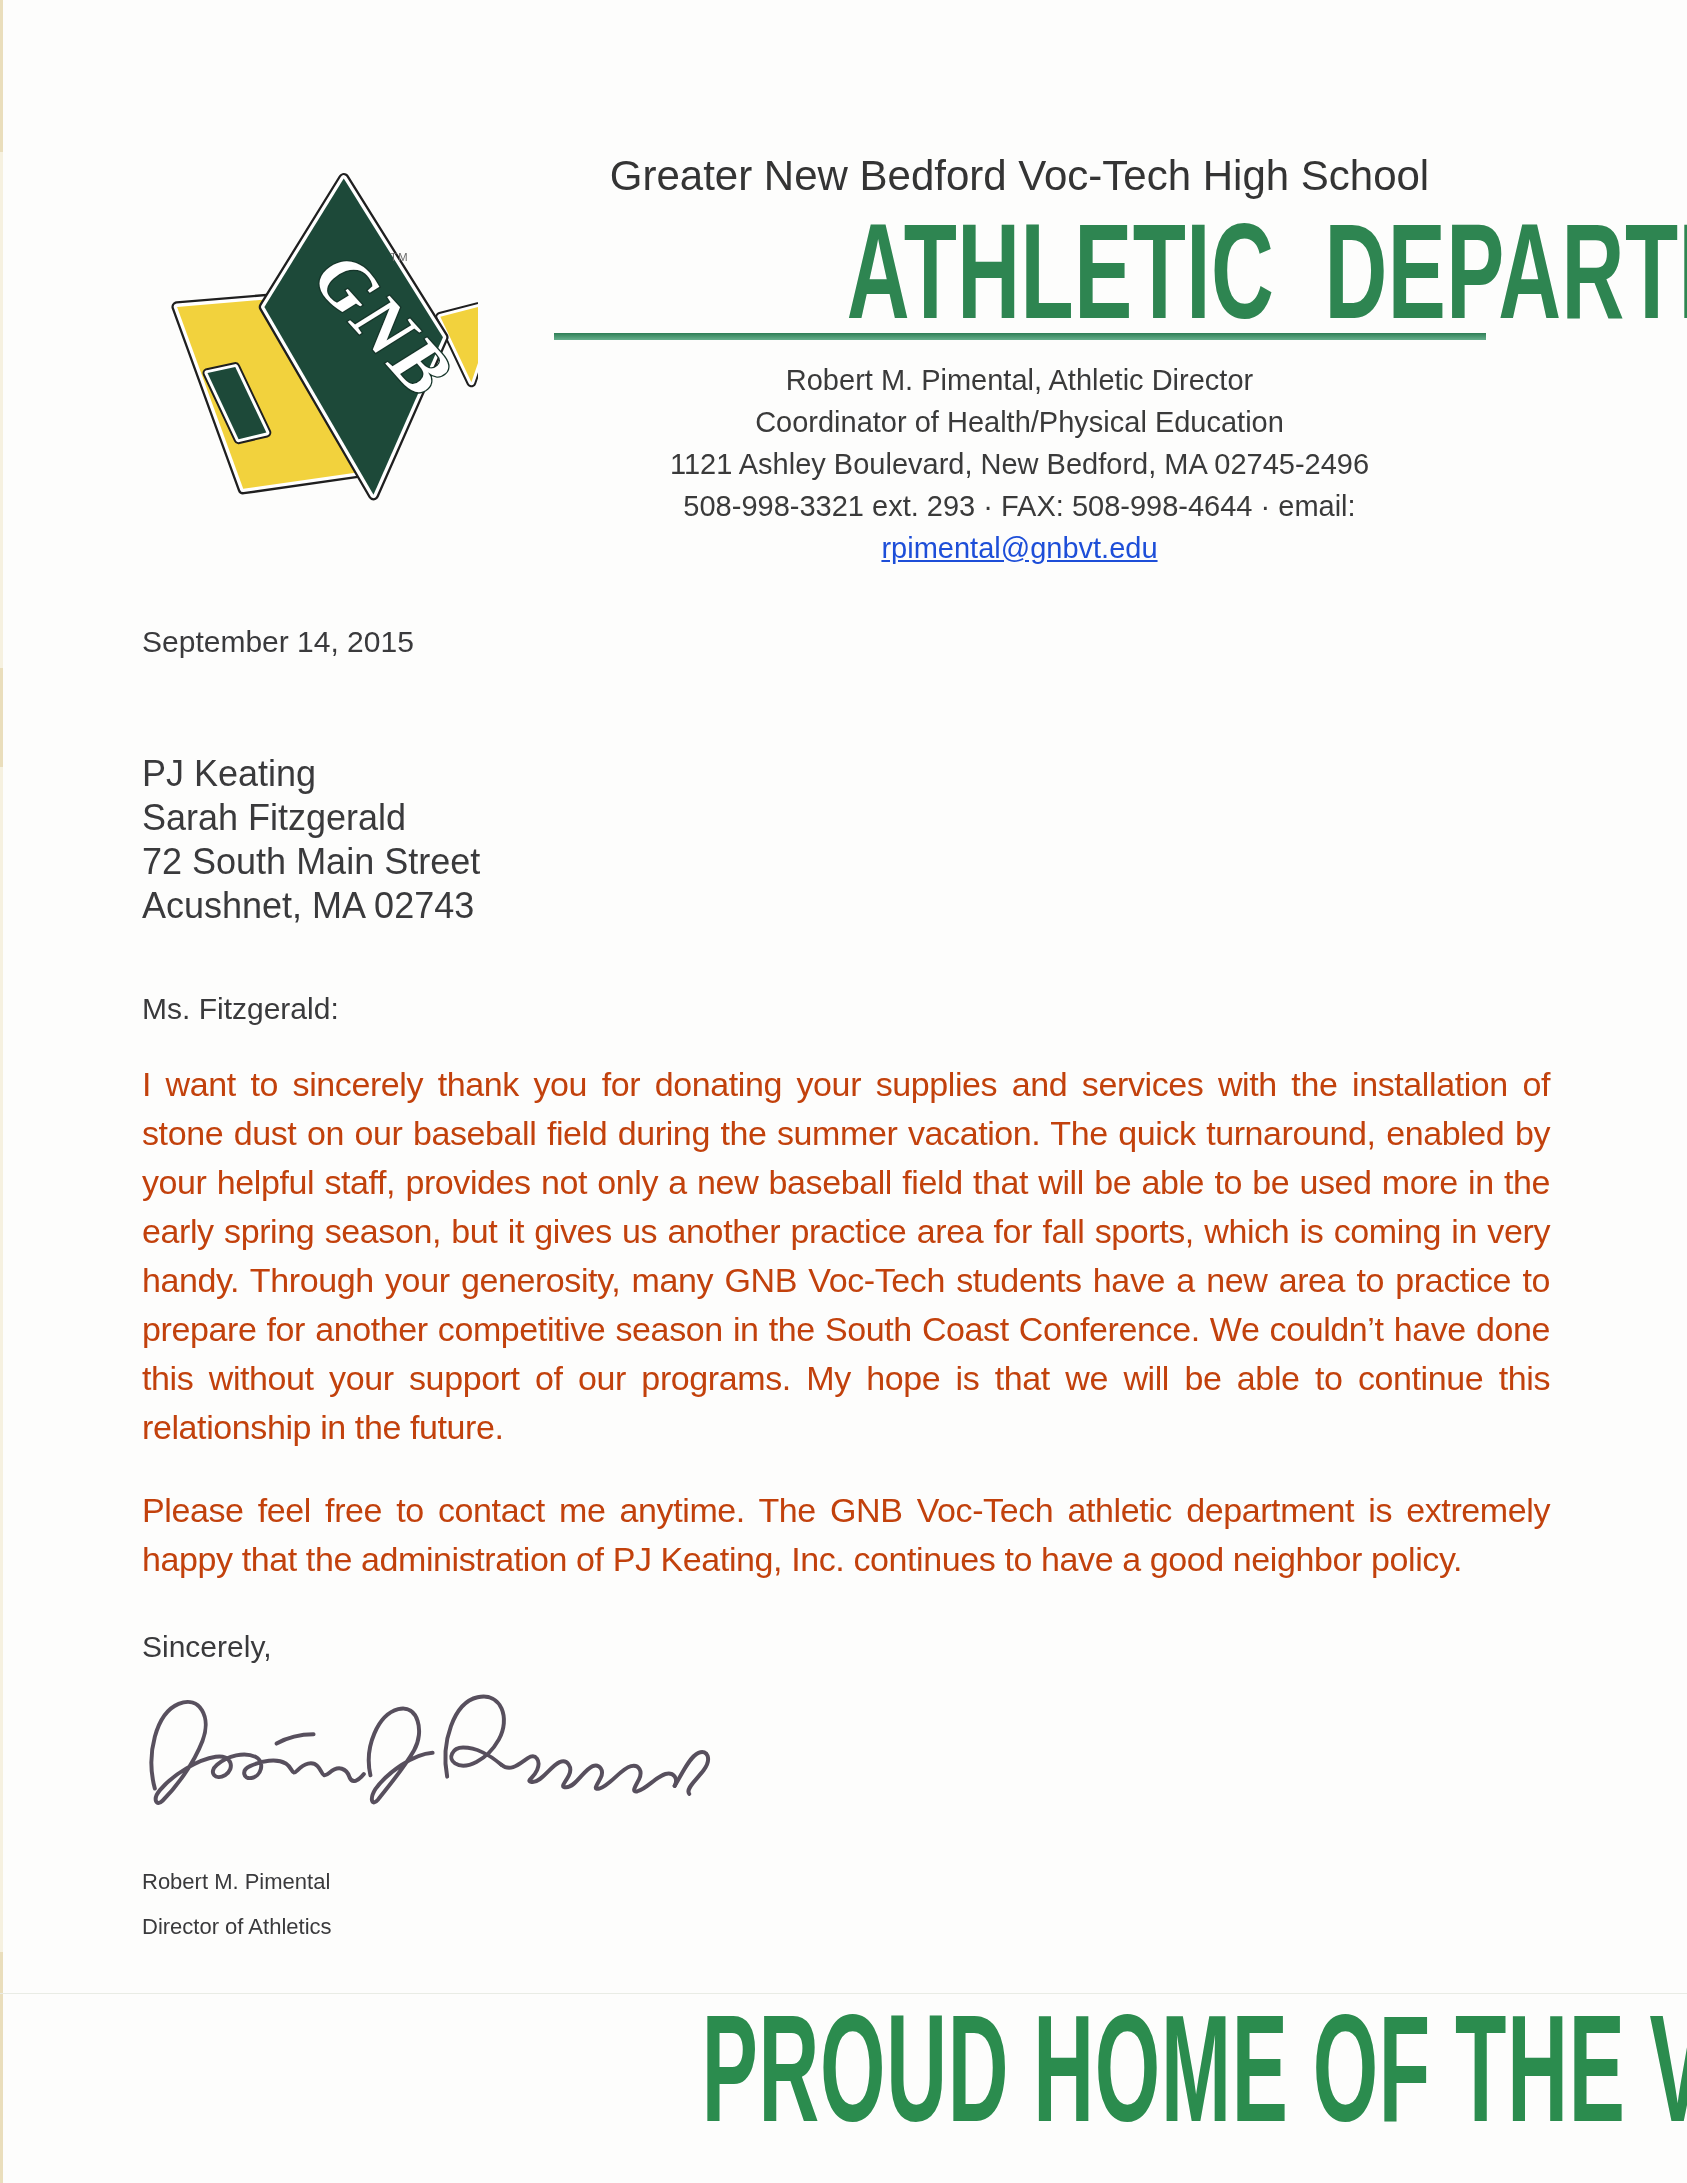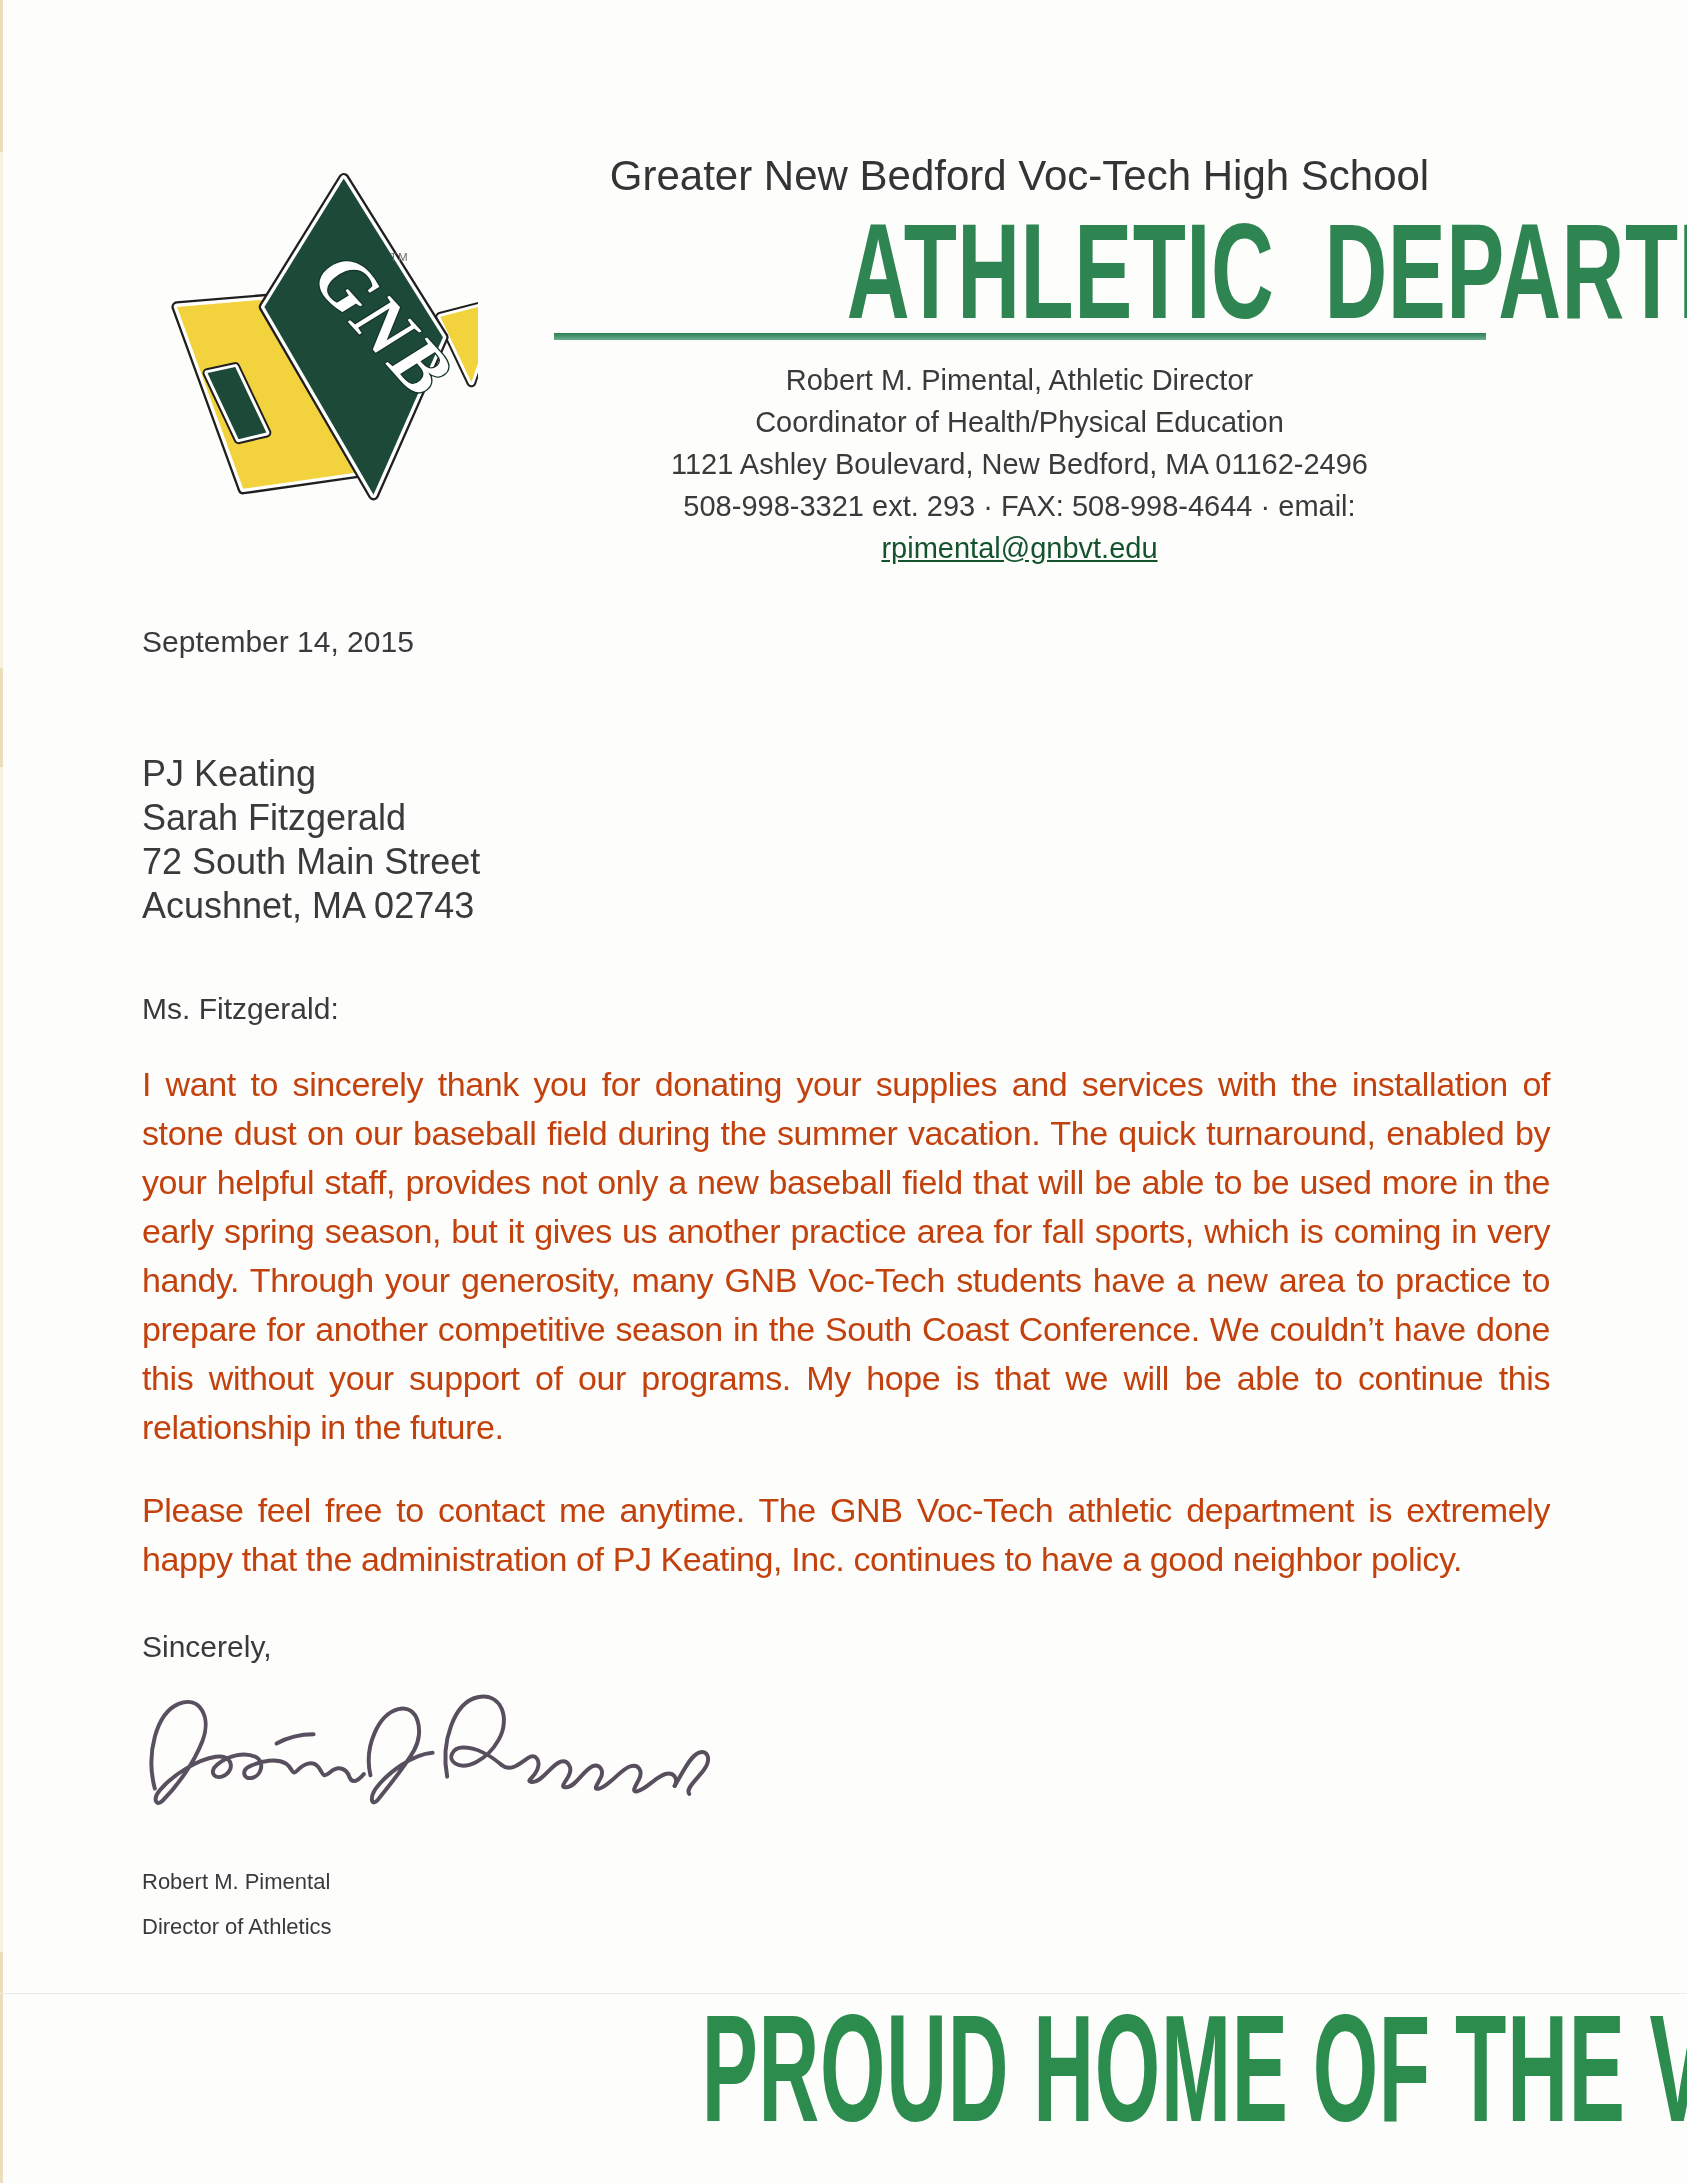--- a/index.html
+++ b/index.html
@@ -20,21 +20,21 @@
   .head-text{position:absolute;left:543px;top:152px;width:953px;text-align:center;}
   .school{font-size:42px;line-height:48px;color:#343434;}
   .dept-wrap{margin-top:16px;white-space:nowrap;overflow:visible;}
   .dept{
     display:inline-block;font-size:136px;line-height:0.82;font-weight:700;
     color:#2e8551;letter-spacing:0.7px;word-spacing:40px;
     transform:scaleX(.64);transform-origin:50% 100%;
   }
   .dept-underline{width:932px;height:7.3px;margin:5.3px auto 18.5px;background:linear-gradient(180deg,#2e7e55,#67b08d);}
   .contact{font-size:29px;line-height:42px;color:#3a3a3a;}
-  .email{color:#14532d;text-decoration:underline;cursor:pointer;}
+  .email{color:#1d4ed8;text-decoration:underline;cursor:pointer;}
 
   
   .letter-main{position:absolute;left:142px;top:625px;width:1408px;}
   .date{font-size:30px;margin:0;}
   .recipient{margin-top:93px;font-size:36px;line-height:44px;}
   .salutation{margin:64px 0 0 0;font-size:30px;}
   .para{
     margin:34px 0 0 0;font-size:34px;line-height:49px;letter-spacing:-0.4px;
     text-align:justify;color:#c2410c;
   }
@@ -93,21 +93,21 @@
   </svg>
 
   <header class="head-text">
     <div class="school">Greater New Bedford Voc-Tech High School</div>
     <div class="dept-wrap">
       <span class="dept">ATHLETIC DEPARTMENT</span>
     </div>
     <div class="dept-underline"></div>
     <div class="contact">Robert M. Pimental, Athletic Director</div>
     <div class="contact">Coordinator of Health/Physical Education</div>
-    <div class="contact">1121 Ashley Boulevard, New Bedford, MA  01162-2496</div>
+    <div class="contact">1121 Ashley Boulevard, New Bedford, MA  02745-2496</div>
     <div class="contact">
       <span>508-998-3321 ext. 293 · FAX: 508-998-4644 · email: </span><a class="email">rpimental@gnbvt.edu</a>
     </div>
   </header>
 
   <main class="letter-main">
     <p class="date">September 14, 2015</p>
 
     <div class="recipient">
       <div>PJ Keating</div>

